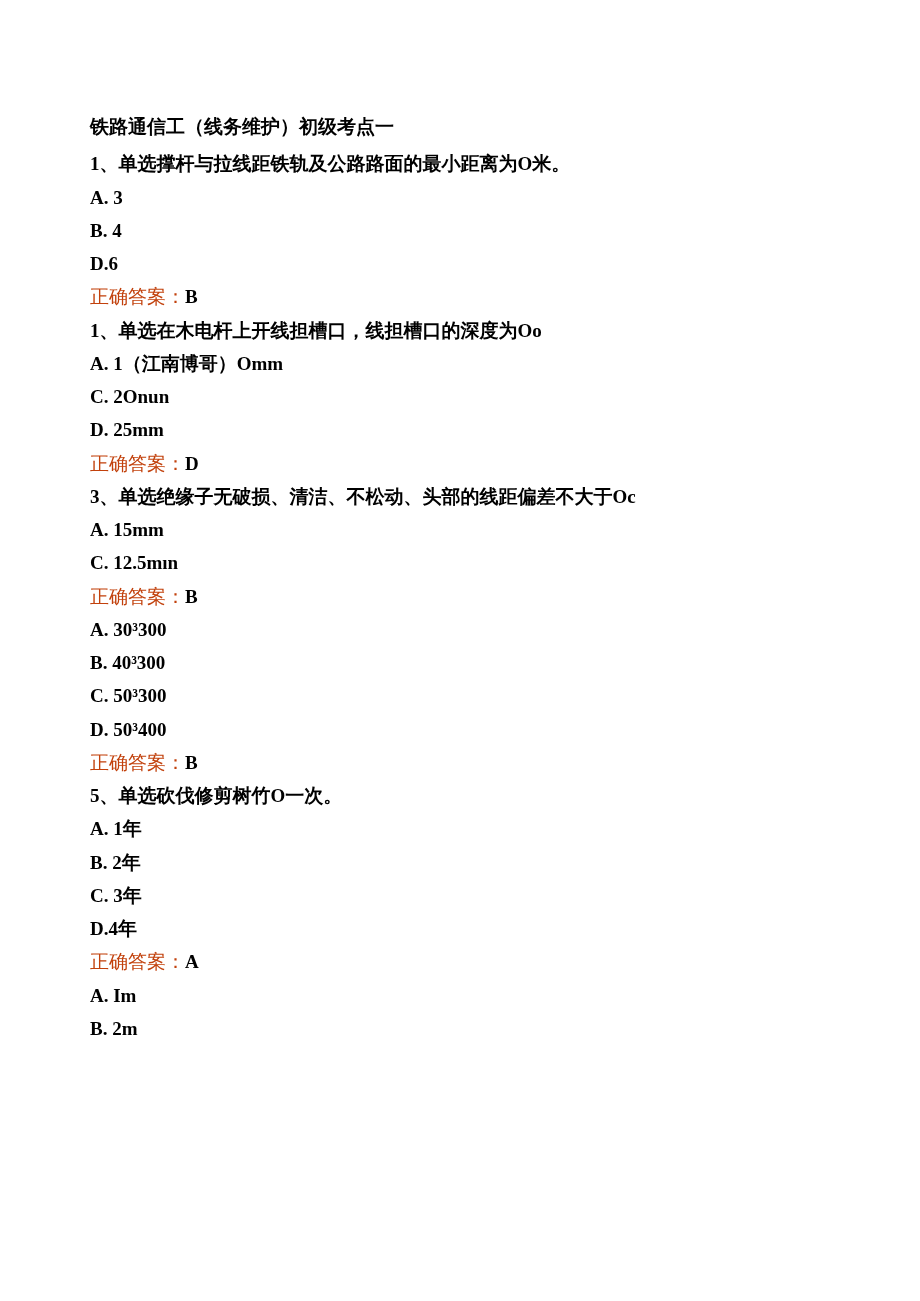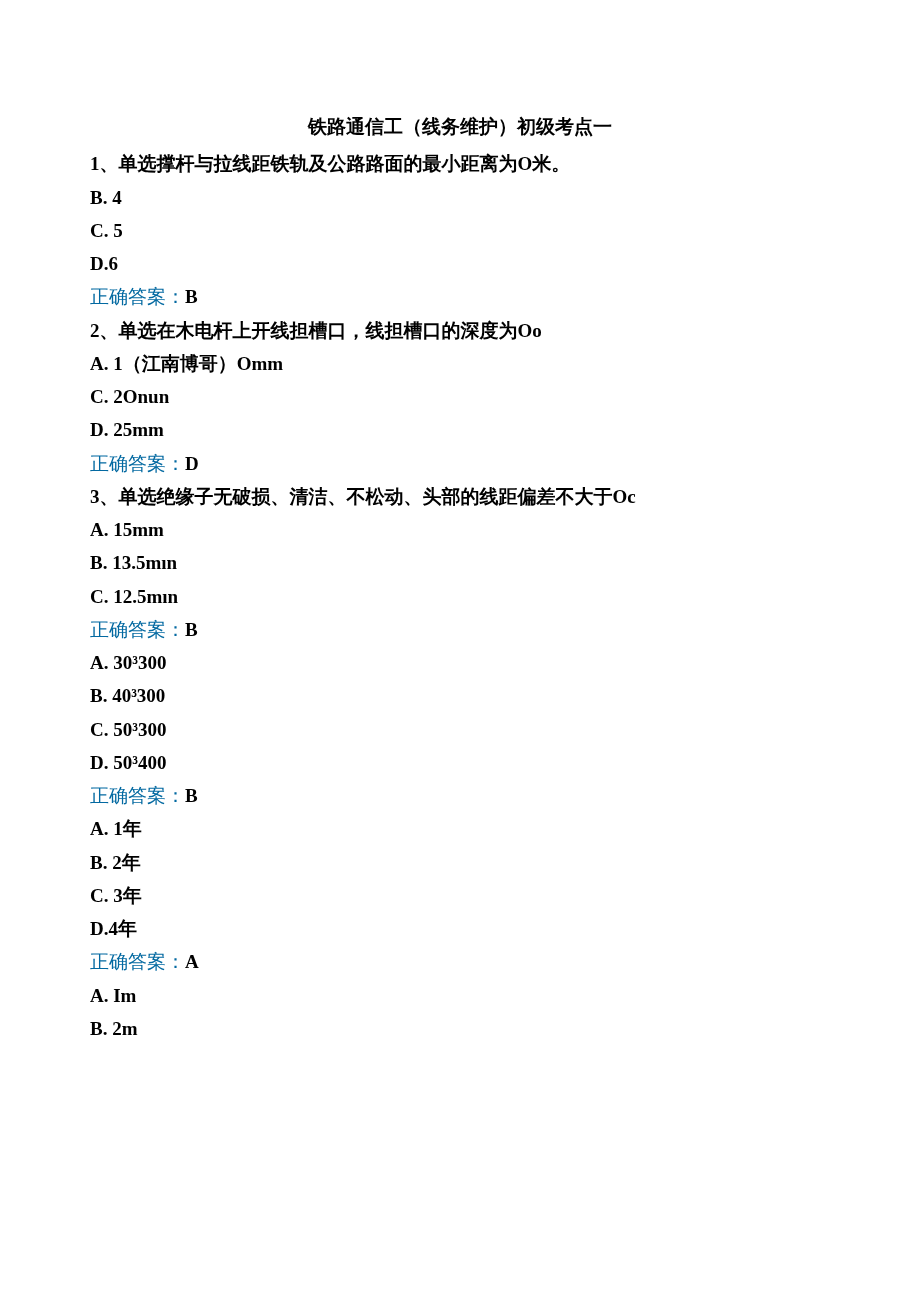--- a/index.html
+++ b/index.html
@@ -10,61 +10,60 @@
   }
   .page {
     padding: 110px 90px 60px 90px;
     font-family: "Times New Roman", "SimSun", serif;
     font-size: 19px;
     line-height: 1.75;
     color: #000;
     font-weight: bold;
   }
   .title {
-    text-align: center;
     margin-bottom: 4px;
   }
   .line {
     display: block;
   }
   .answer-label {
-    color: #0369a1;
+    color: #c2410c;
     font-weight: normal;
   }
   .answer-value {
     color: #000;
     font-weight: bold;
   }
 </style>
 </head>
 <body>
 
 <div class="page">
   <div class="title">铁路通信工（线务维护）初级考点一</div>
   <div id="content">
       <span class="line">1、单选撑杆与拉线距铁轨及公路路面的最小距离为O米。</span>
+      <span class="line">A.  3</span>
       <span class="line">B.  4</span>
-      <span class="line">C.  5</span>
       <span class="line">D.6</span>
       <span class="line"><span class="answer-label">正确答案：</span><span class="answer-value">B</span></span>
-      <span class="line">2、单选在木电杆上开线担槽口，线担槽口的深度为Oo</span>
+      <span class="line">1、单选在木电杆上开线担槽口，线担槽口的深度为Oo</span>
       <span class="line">A.  1（江南博哥）Omm</span>
       <span class="line">C.  2Onun</span>
       <span class="line">D.  25mm</span>
       <span class="line"><span class="answer-label">正确答案：</span><span class="answer-value">D</span></span>
       <span class="line">3、单选绝缘子无破损、清洁、不松动、头部的线距偏差不大于Oc</span>
       <span class="line">A.  15mm</span>
-      <span class="line">B.  13.5mın</span>
       <span class="line">C.  12.5mın</span>
       <span class="line"><span class="answer-label">正确答案：</span><span class="answer-value">B</span></span>
       <span class="line">A.  30³300</span>
       <span class="line">B.  40³300</span>
       <span class="line">C.  50³300</span>
       <span class="line">D.  50³400</span>
       <span class="line"><span class="answer-label">正确答案：</span><span class="answer-value">B</span></span>
+      <span class="line">5、单选砍伐修剪树竹O一次。</span>
       <span class="line">A.  1年</span>
       <span class="line">B.  2年</span>
       <span class="line">C.  3年</span>
       <span class="line">D.4年</span>
       <span class="line"><span class="answer-label">正确答案：</span><span class="answer-value">A</span></span>
       <span class="line">A.  Im</span>
       <span class="line">B.  2m</span>
     </div>
 </div>
 

